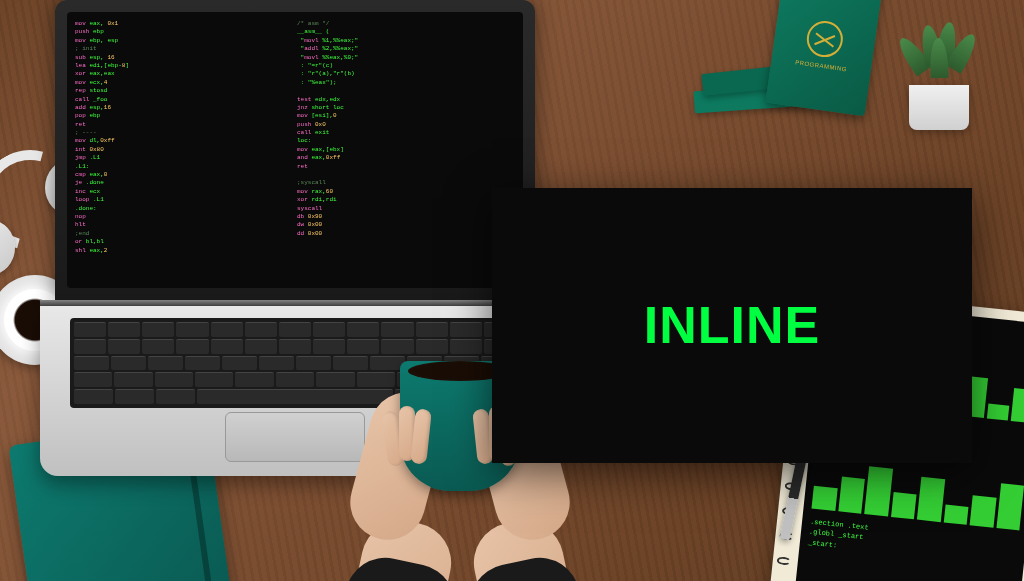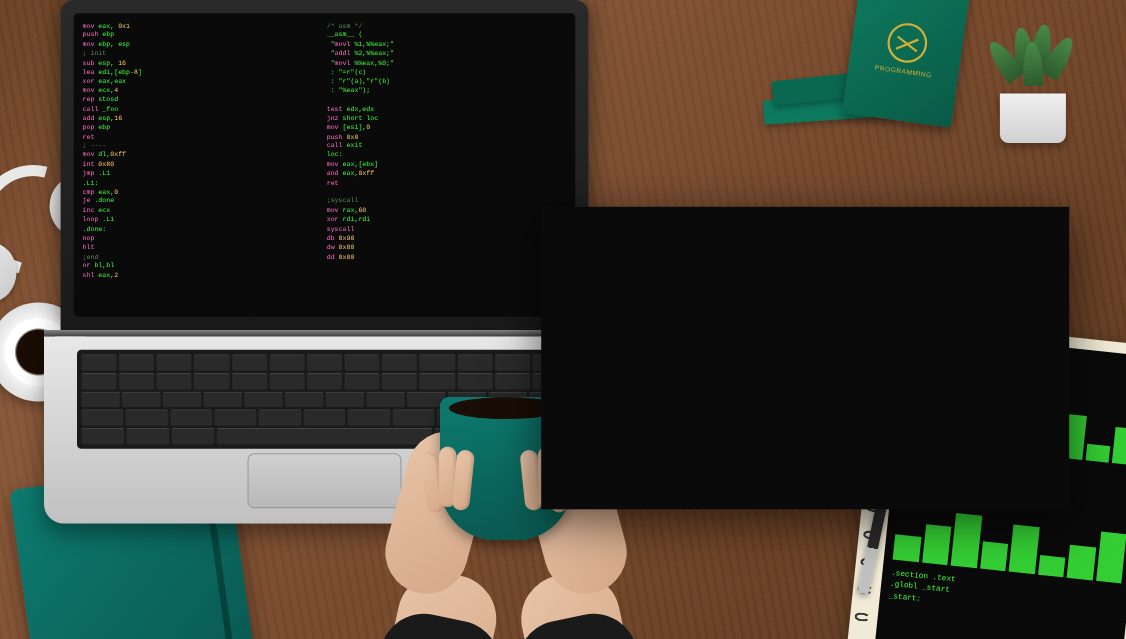--- a/index.html
+++ b/index.html
@@ -732,14 +732,15 @@
         <div class="finger"></div>
     </div>
     <div class="fingers fgr">
       <div class="finger"></div>
         <div class="finger"></div>
         <div class="finger"></div>
     </div>
   </div>
 
   <div class="title-card">
+    <div class="title-line big">INLINE</div>
   </div>
 </div>
 
 </body></html>

